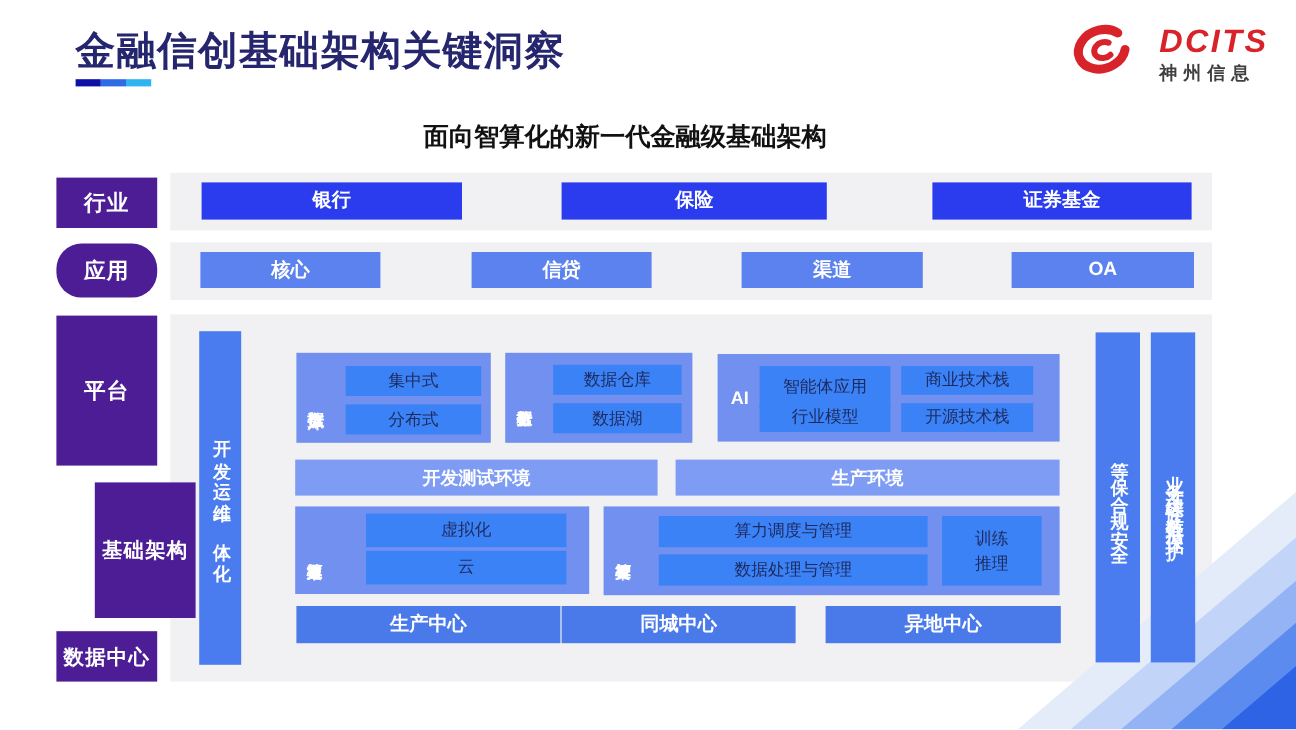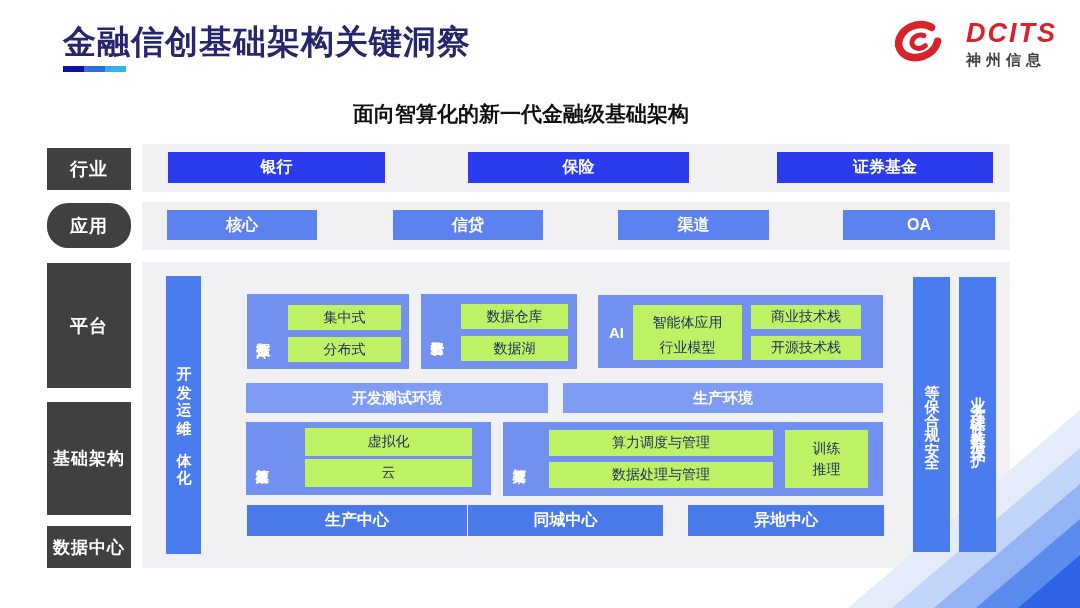--- a/index.html
+++ b/index.html
@@ -14,40 +14,40 @@
   .underline{left:63px;top:66px;display:flex;}
   .underline span{width:21px;height:6px;display:block;}
   .u1{background:#0d10a6;} .u2{background:#2e6ce6;} .u3{background:#2fb4ef;}
   .logo-wrap{left:890px;top:18px;display:flex;align-items:center;}
   .logo-text{margin-left:20px;display:flex;flex-direction:column;align-items:flex-start;}
   .logo-brand{color:#d8232a;font-weight:bold;font-style:italic;font-size:27px;letter-spacing:2px;line-height:1;}
   .logo-company{color:#3f3f3f;font-weight:bold;font-size:15px;letter-spacing:5px;margin-top:4px;}
   .subtitle{left:353px;top:100px;font-size:21px;font-weight:bold;color:#111111;white-space:nowrap;}
   
   .band{background:#f1f1f3;}
-  .side-box{background:#404040;color:#ffffff;display:flex;align-items:center;justify-content:center;
+  .side-box{background:#4c1d95;color:#ffffff;display:flex;align-items:center;justify-content:center;
             font-weight:bold;font-size:18px;left:47px;width:84px;letter-spacing:1px;}
   
   .blue-btn{display:flex;align-items:center;justify-content:center;color:#ffffff;font-weight:bold;font-size:16px;z-index:2;}
   .btn-industry{background:#2b3cee;}
   .btn-app{background:#5b82ee;}
   .btn-dc{background:#4a7ae9;}
   
   .vbar{background:#4a7cf0;color:#ffffff;display:flex;align-items:center;justify-content:center;
         writing-mode:vertical-rl;font-weight:bold;font-size:15px;z-index:2;}
   .ls-devops{letter-spacing:17px;}
   .ls-sec{letter-spacing:14px;}
   .ls-bc{letter-spacing:6px;}
   
   .group{background:#7290ef;z-index:2;}
   .vlabel{position:absolute;left:9px;top:50%;transform:translateY(-50%);writing-mode:vertical-rl;
           color:#ffffff;font-weight:bold;font-size:14px;line-height:1.05;}
   .hlabel{position:absolute;left:11px;top:50%;transform:translateY(-50%);
           color:#ffffff;font-weight:bold;font-size:15px;}
-  .chip{position:absolute;background:#bef264;color:#1e2a5e;display:flex;align-items:center;justify-content:center;
+  .chip{position:absolute;background:#3b82f6;color:#1e2a5e;display:flex;align-items:center;justify-content:center;
         font-size:14px;}
   .chip.multiline{white-space:pre-line;text-align:left;line-height:1.5;}
   .envbar{background:#7e9cf3;color:#ffffff;display:flex;align-items:center;justify-content:center;
           font-weight:bold;font-size:15px;z-index:2;}
   
   .tri{position:absolute;right:0;bottom:0;clip-path:polygon(100% 0,0 100%,100% 100%);z-index:1;}
   .t1{width:232px;height:198px;background:#e4ecfa;}
   .t2{width:188px;height:160px;background:#c2d4f8;}
   .t3{width:146px;height:124px;background:#93b3f4;}
   .t4{width:104px;height:89px;background:#5c8bf0;}
@@ -88,21 +88,21 @@
   <div class="tri t5"></div>
 </div>
 
 <div class="abs band" style="left:142px;top:144px;width:868px;height:48px;"></div>
 <div class="abs band" style="left:142px;top:202px;width:868px;height:48px;"></div>
 <div class="abs band" style="left:142px;top:262px;width:868px;height:306px;"></div>
 
 <div class="abs side-box" style="top:148px;height:42px;">行业</div>
 <div class="abs side-box" style="top:203px;height:45px;border-radius:21px;">应用</div>
 <div class="abs side-box" style="top:263px;height:125px;">平台</div>
-<div class="abs side-box" style="top:402px;height:113px;font-size:17px;">基础架构</div>
+<div class="abs side-box" style="top:402px;height:113px;font-size:17px;margin-left:32px;">基础架构</div>
 <div class="abs side-box" style="top:526px;height:42px;font-size:17px;">数据中心</div>
 
 <div class="abs blue-btn btn-industry" style="left:168px;top:152px;width:217px;height:31px;">银行</div>
 <div class="abs blue-btn btn-industry" style="left:468px;top:152px;width:221px;height:31px;">保险</div>
 <div class="abs blue-btn btn-industry" style="left:777px;top:152px;width:216px;height:31px;">证券基金</div>
 
 <div class="abs blue-btn btn-app" style="left:167px;top:210px;width:150px;height:30px;">核心</div>
 <div class="abs blue-btn btn-app" style="left:393px;top:210px;width:150px;height:30px;">信贷</div>
 <div class="abs blue-btn btn-app" style="left:618px;top:210px;width:151px;height:30px;">渠道</div>
 <div class="abs blue-btn btn-app" style="left:843px;top:210px;width:152px;height:30px;">OA</div>

